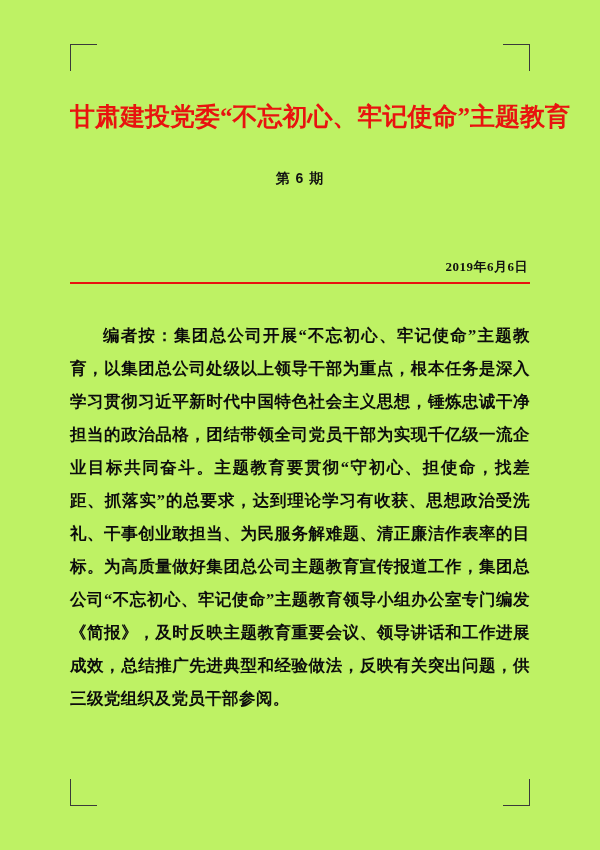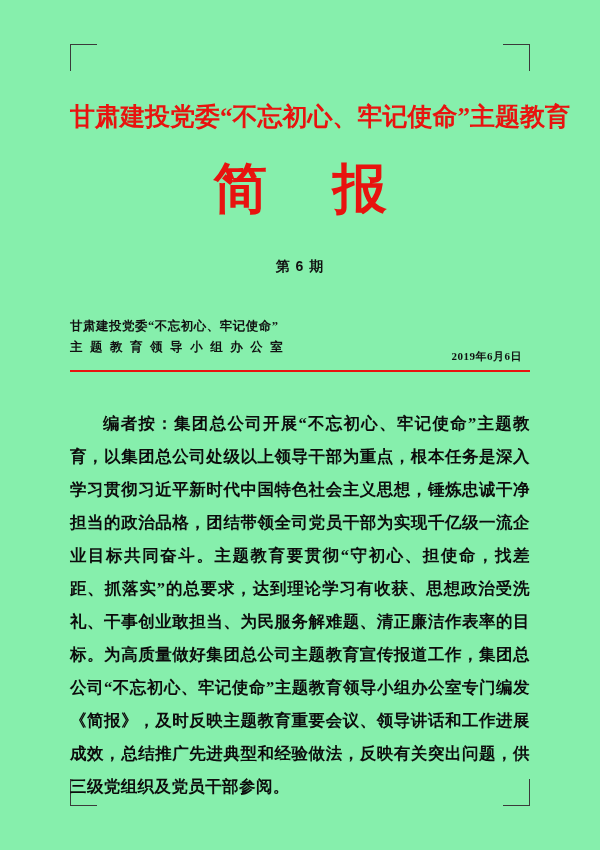--- a/index.html
+++ b/index.html
@@ -10,21 +10,21 @@
     width: 600px;
     height: 850px;
     background: #ffffff;
     font-family: "Liberation Serif", serif;
     overflow: hidden;
   }
   .page {
     position: relative;
     width: 600px;
     height: 850px;
-    background: #86efac;
+    background: #bef264;
     box-sizing: border-box;
   }
   
   .mark {
     position: absolute;
     background: transparent;
     border-color: #3a3a3a;
     border-style: solid;
     border-width: 0;
     width: 26px;
@@ -88,26 +88,26 @@
     font-weight: bold;
     font-size: 12.5px;
     letter-spacing: 0.5px;
     line-height: 1.7;
   }
   .meta-org .line2 {
     letter-spacing: 2.2px;
   }
   .meta-date {
     position: absolute;
-    right: 8px;
+    right: 2px;
     bottom: 0px;
     color: #111111;
     font-family: "Liberation Serif", serif;
     font-weight: bold;
-    font-size: 11px;
+    font-size: 13px;
     letter-spacing: 0.5px;
   }
   .rule {
     margin-top: 6px;
     height: 2px;
     background: #e8130f;
     width: 100%;
   }
 
   .body-text {
@@ -130,29 +130,24 @@
 
   <div class="mark tl"></div>
   <div class="mark tr"></div>
   <div class="mark bl"></div>
   <div class="mark br"></div>
 
   <div class="content">
 
     <div class="title-main">甘肃建投党委“不忘初心、牢记使命”主题教育</div>
 
-    <div class="title-jianbao">简    报</div>
 
     <div class="issue">第 6 期</div>
 
     <div class="meta">
-      <div class="meta-org">
-        <div>甘肃建投党委“不忘初心、牢记使命”</div>
-        <div class="line2">主 题 教 育 领 导 小 组 办 公 室</div>
-      </div>
       <div class="meta-date">2019年6月6日</div>
     </div>
 
     <div class="rule"></div>
 
     <div class="body-text">编者按：集团总公司开展“不忘初心、牢记使命”主题教育，以集团总公司处级以上领导干部为重点，根本任务是深入学习贯彻习近平新时代中国特色社会主义思想，锤炼忠诚干净担当的政治品格，团结带领全司党员干部为实现千亿级一流企业目标共同奋斗。主题教育要贯彻“守初心、担使命，找差距、抓落实”的总要求，达到理论学习有收获、思想政治受洗礼、干事创业敢担当、为民服务解难题、清正廉洁作表率的目标。为高质量做好集团总公司主题教育宣传报道工作，集团总公司“不忘初心、牢记使命”主题教育领导小组办公室专门编发《简报》，及时反映主题教育重要会议、领导讲话和工作进展成效，总结推广先进典型和经验做法，反映有关突出问题，供三级党组织及党员干部参阅。</div>
 
   </div>
 </div>
 

